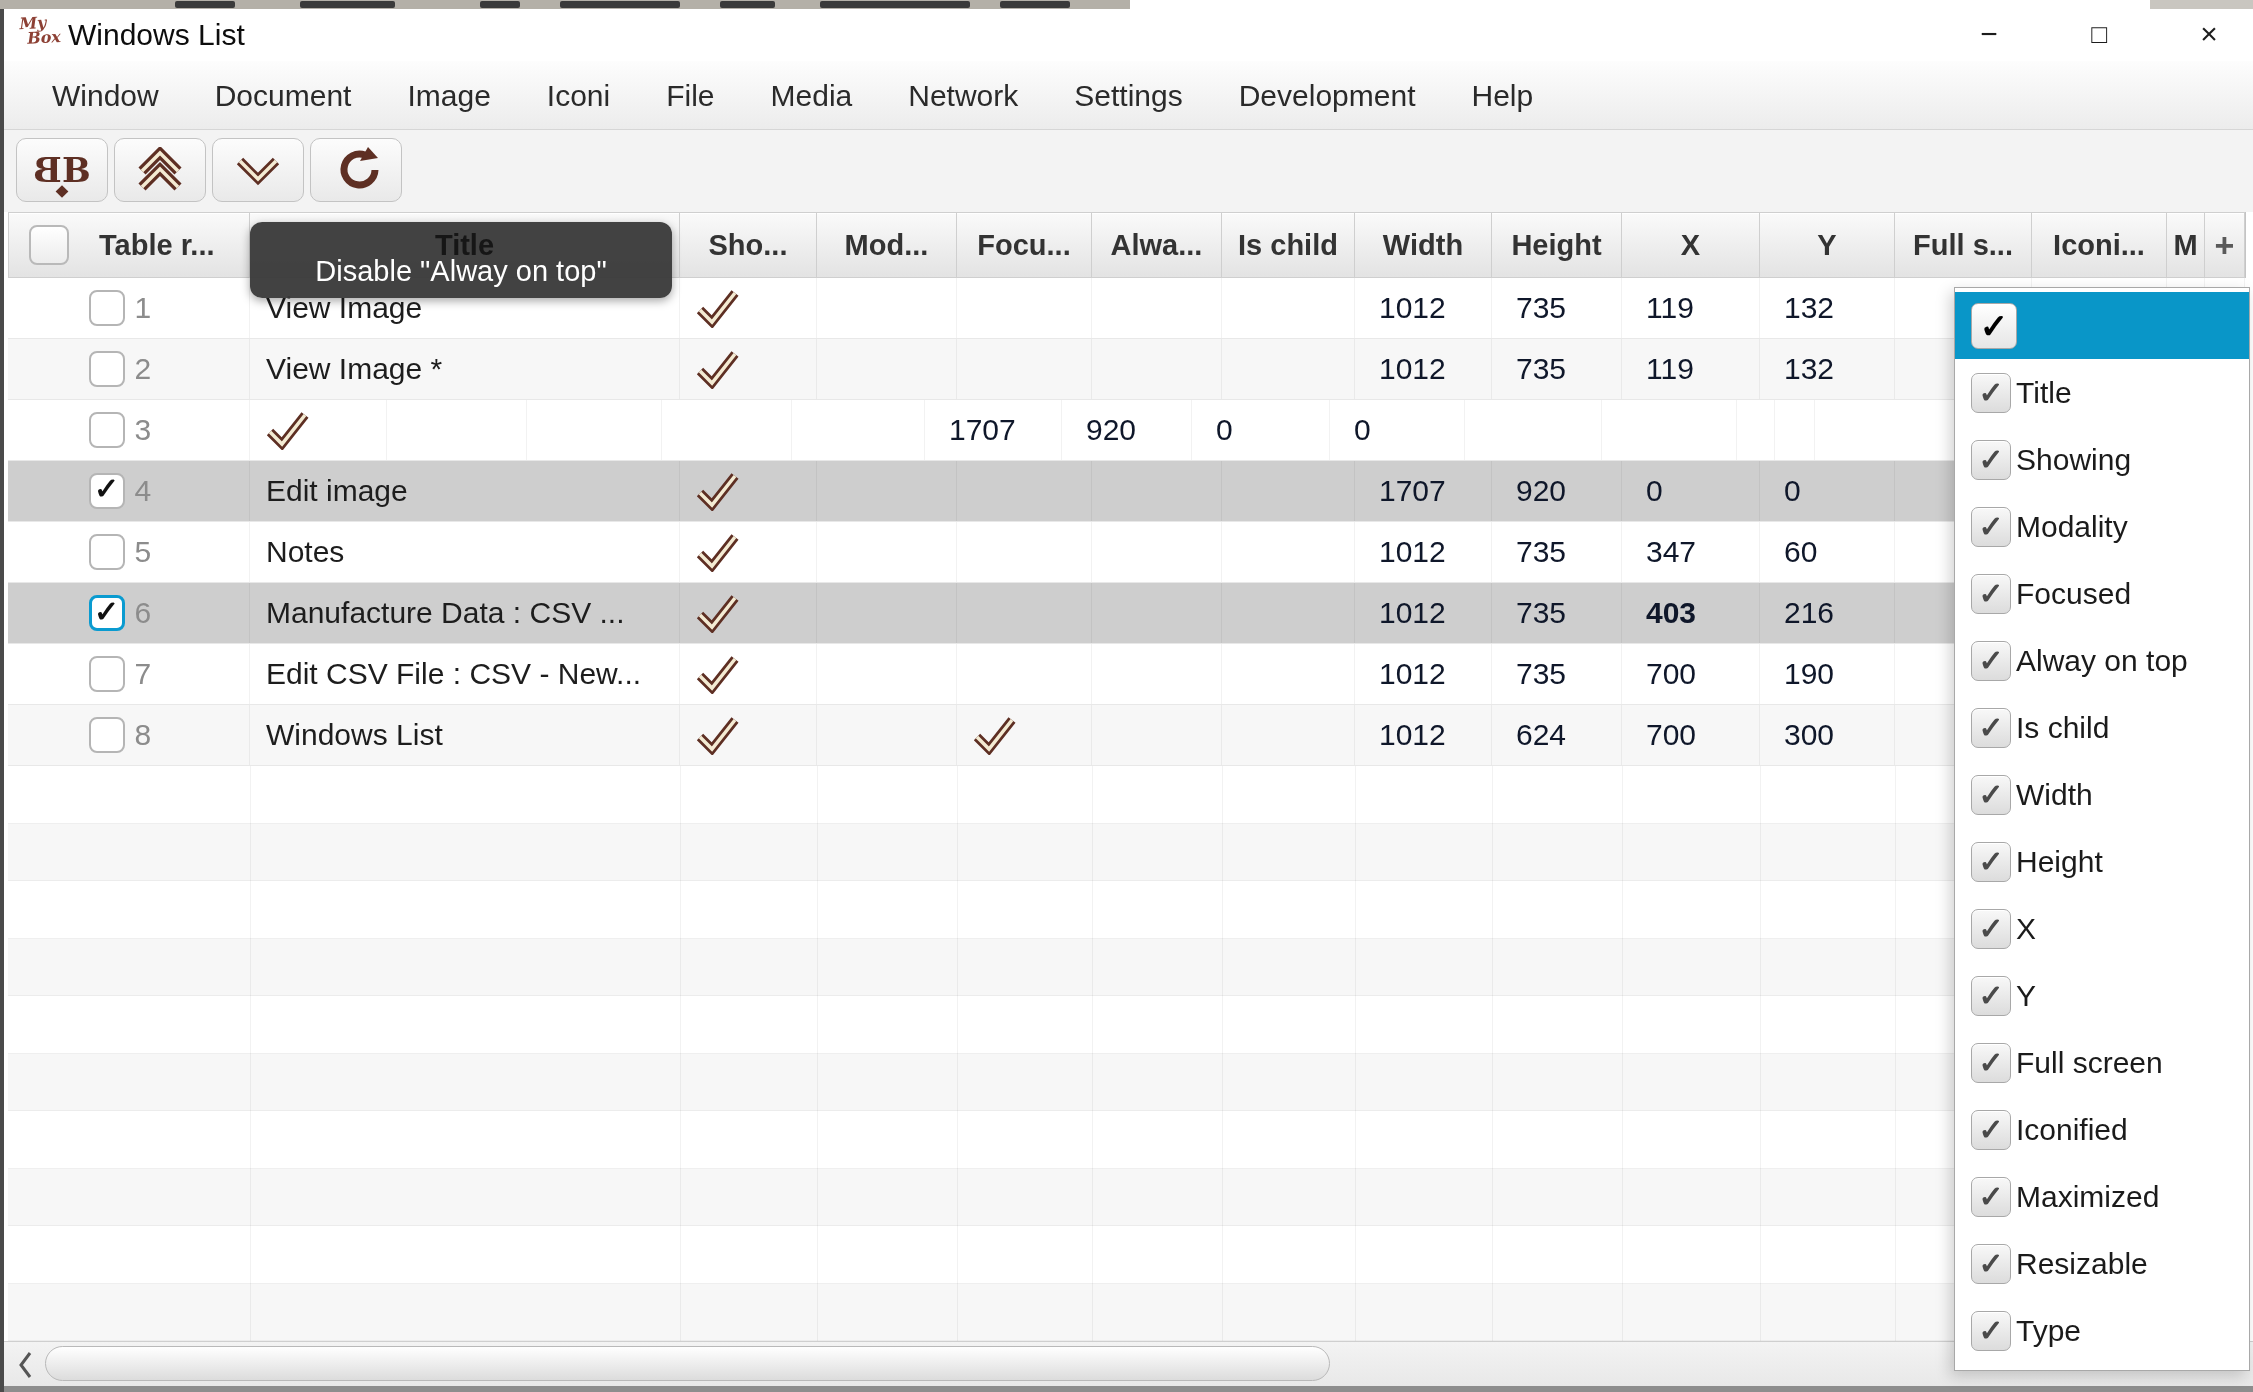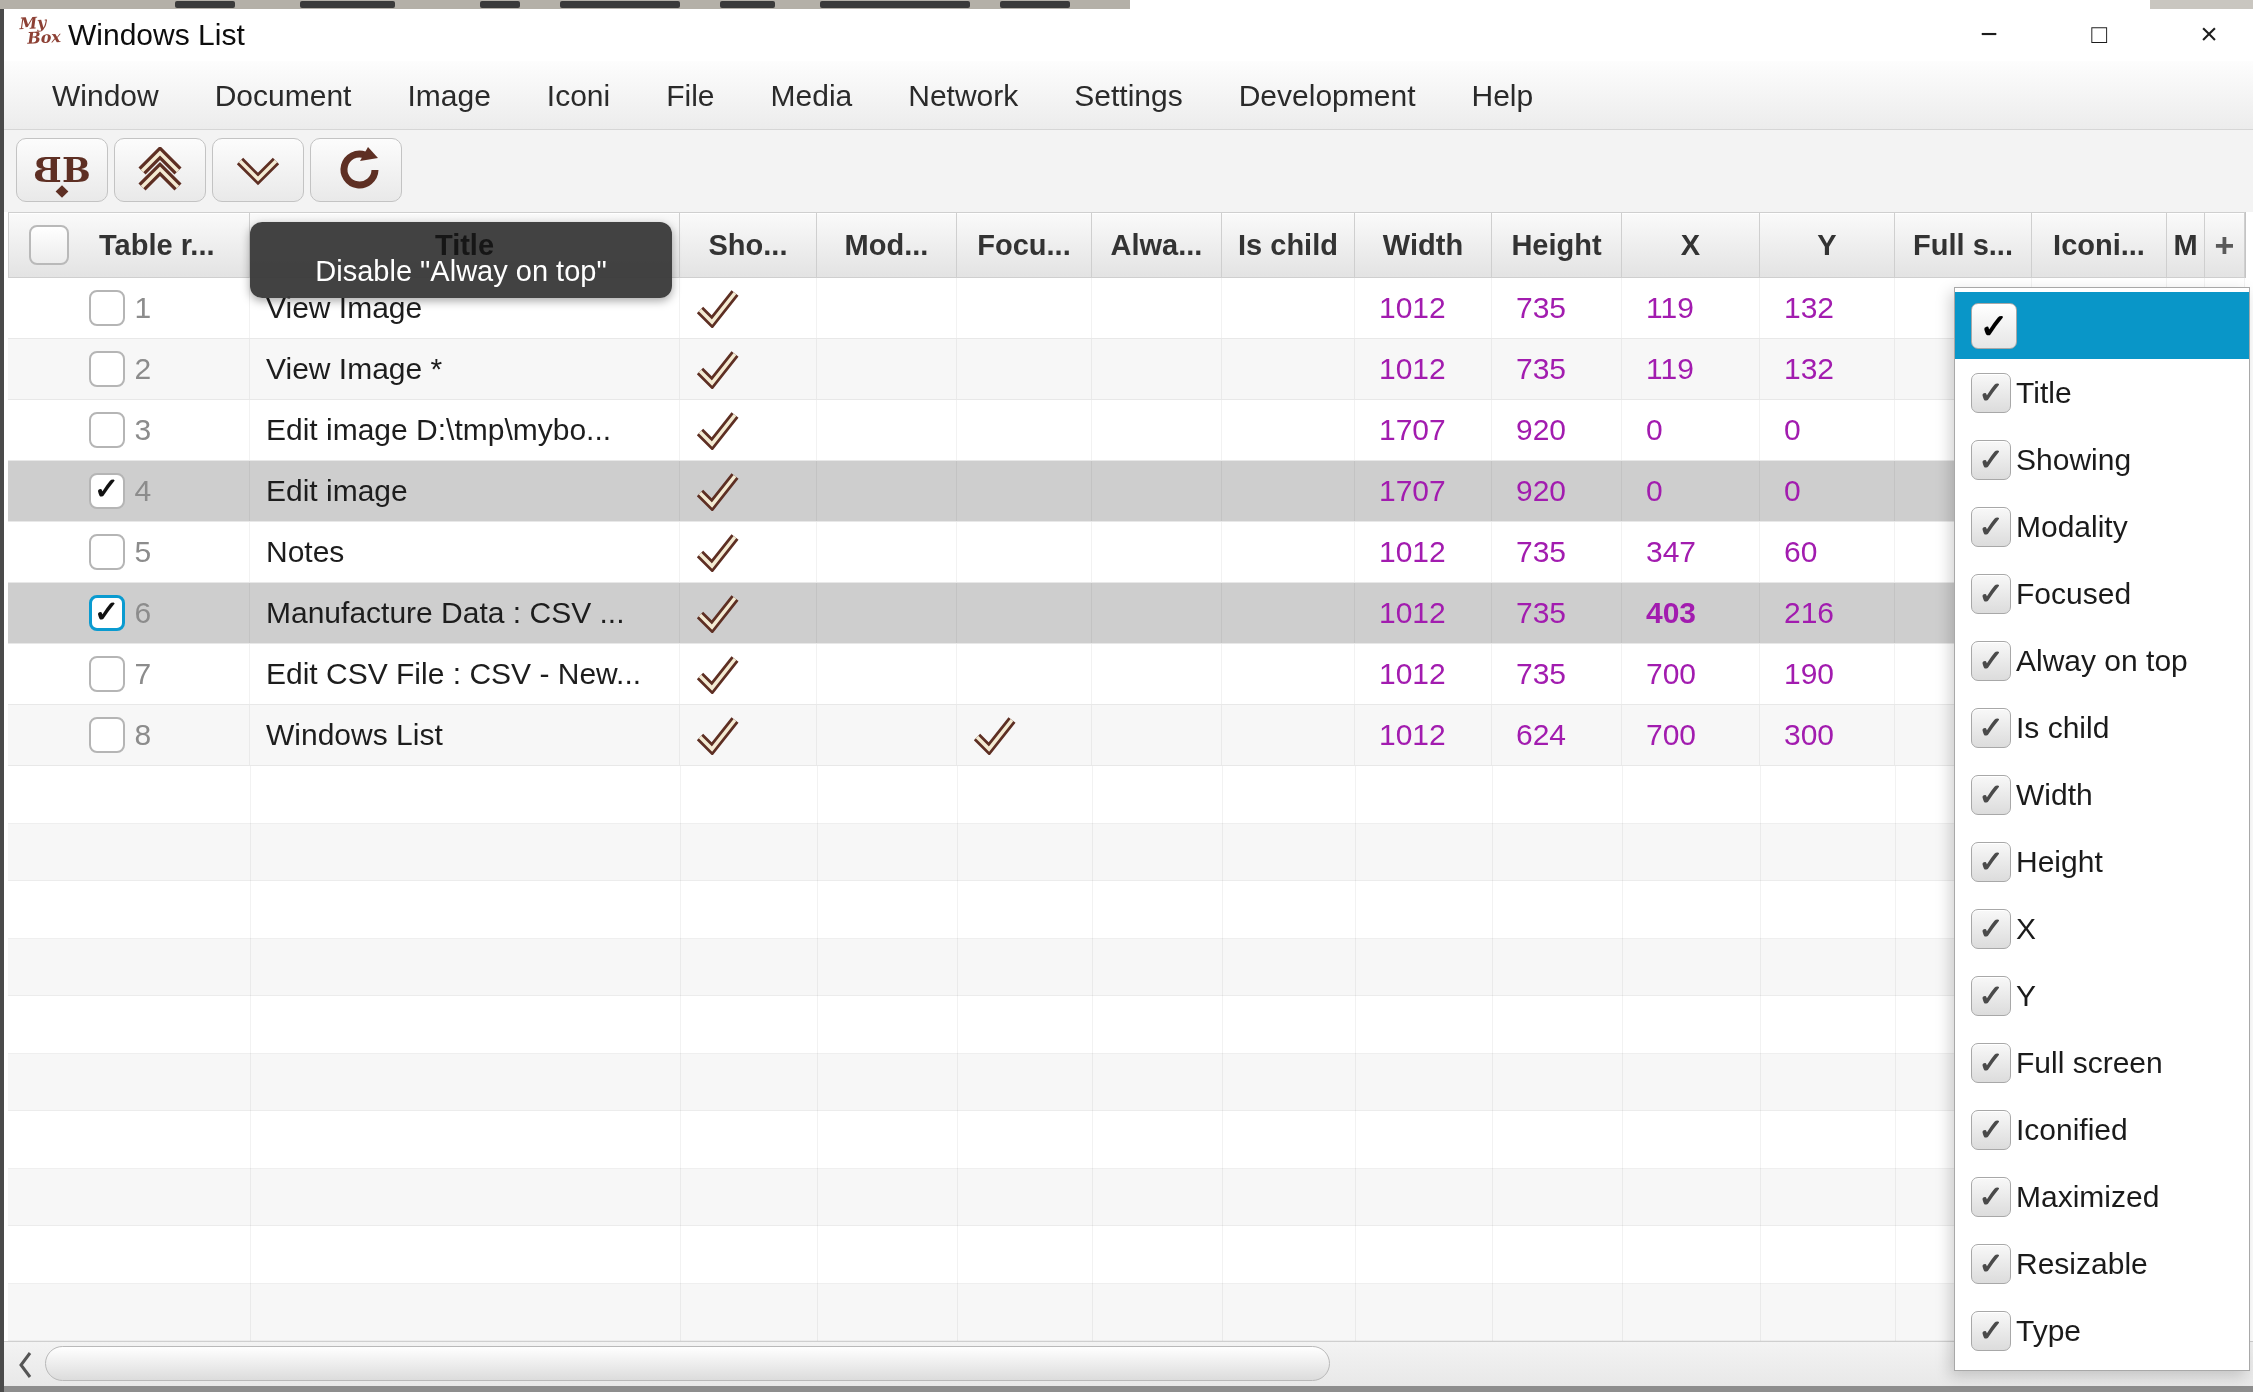--- a/index.html
+++ b/index.html
@@ -59,21 +59,21 @@
   
   .tbody{position:absolute;left:8px;top:278px;width:2237px;}
   .trow{position:absolute;left:0;width:2237px;height:61px;display:flex;background:#fff;
         border-bottom:1px solid #e8e8e8;box-sizing:border-box;}
   .trow.alt{background:#f7f7f7;}
   .trow.sel{background:#cecece;}
   .tcell{box-sizing:border-box;height:60px;border-right:1px solid rgba(0,0,0,0.05);
          display:flex;align-items:center;font-size:30px;color:#1d1d1d;overflow:hidden;white-space:nowrap;}
   .tcell.rowsel{justify-content:center;}
   .tcell.titlec{padding-left:16px;}
-  .tcell.num{padding-left:24px;color:#a21caf;}
+  .tcell.num{padding-left:24px;color:#0f172a;}
   .tcell.chk{padding-left:14px;}
   .cb{width:36px;height:36px;border:2px solid #b5b5b5;border-radius:8px;background:#fff;
       box-sizing:border-box;flex:none;font-size:30px;font-weight:bold;color:#111;
       line-height:28px;text-align:center;overflow:visible;}
   .cb.foc{border-color:#0a9bd0;border-width:3px;}
   .idx{color:#8c8c8c;margin-left:10px;width:34px;text-align:left;}
 
   
   .filler{position:absolute;left:8px;top:766px;width:2237px;height:575px;
           background:repeating-linear-gradient(to bottom,#ffffff 0 57px,#efefef 57px 58px,
@@ -277,21 +277,20 @@
       <div class="tcell chk" style="width: 137px;"></div>
       <div class="tcell chk" style="width: 135px;"></div>
       <div class="tcell chk" style="width: 38px;"></div>
       <div class="tcell" style="width: 40px;"></div>
     </div>
     <div class="trow" style="top: 122px;">
       <div class="tcell rowsel" style="width: 242px;">
         <span class="cb"></span>
         <span class="idx">3</span>
       </div>
-      <div class="tcell titlec" style="width: 430px;">Edit image D:\tmp\mybo...</div>
       <div class="tcell chk" style="width: 137px;">
         <svg width="46" height="40" viewBox="0 0 46 40">
           <path d="M6 22 L18 34 L41 5" fill="none" stroke="#5e2f23" stroke-width="9"></path>
           <path d="M6 22 L18 34 L41 5" fill="none" stroke="#f4ebd3" stroke-width="3.5"></path>
         </svg>
       </div>
       <div class="tcell chk" style="width: 140px;"></div>
       <div class="tcell chk" style="width: 135px;"></div>
       <div class="tcell chk" style="width: 130px;"></div>
       <div class="tcell chk" style="width: 133px;"></div>

